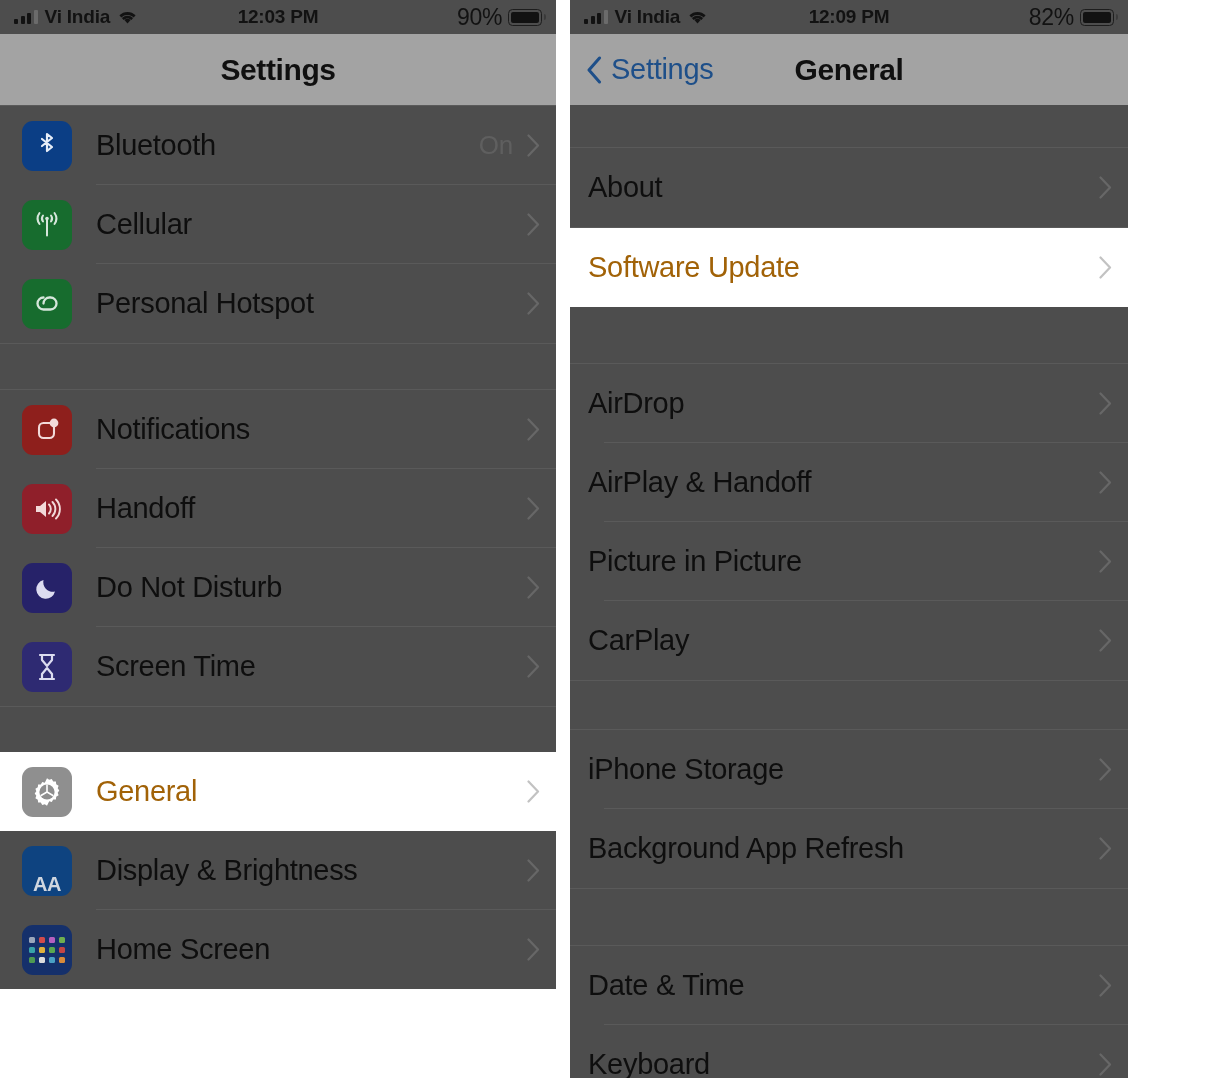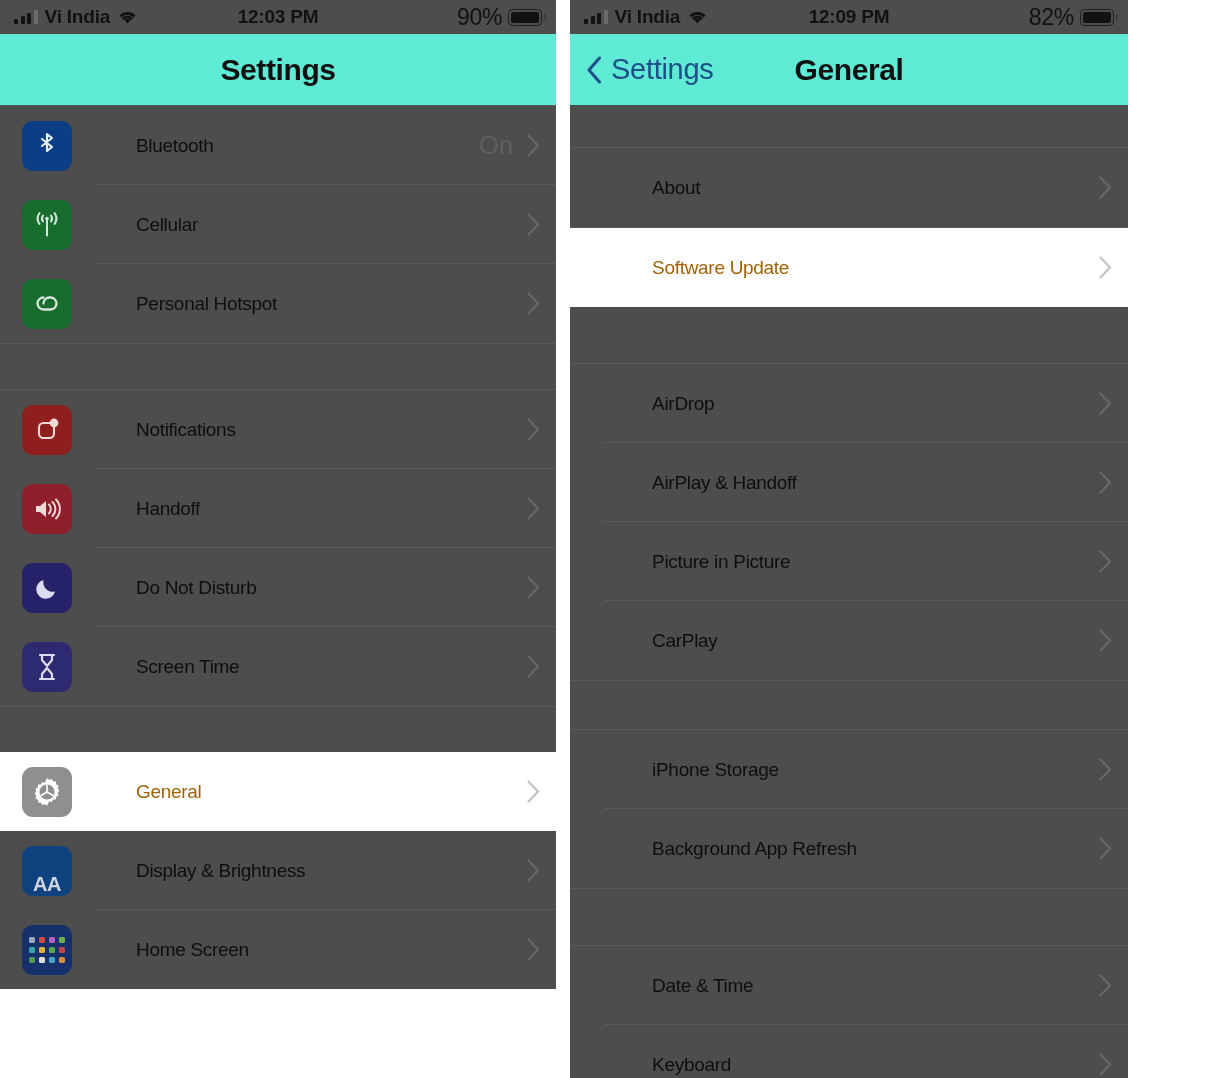--- a/index.html
+++ b/index.html
@@ -55,21 +55,21 @@
   }
   .batt .nub {
     position:absolute; right:-4px; top:5.5px;
     width:2.5px; height:6px; background:#3a3a3a; border-radius:0 2px 2px 0;
   }
 
   
   .navbar {
     position:relative; height:71px;
     display:flex; align-items:center;
-    background:#5eead4;
+    background:#a3a3a3;
     padding:0 16px;
   }
   .nav-title {
     position:absolute; left:0; right:0; text-align:center;
     font-size:30px; font-weight:700; color:#101010; letter-spacing:-0.4px;
     pointer-events:none;
   }
   .nav-back {
     position:relative; z-index:2;
     display:flex; align-items:center; gap:9px;
@@ -90,33 +90,32 @@
     height:79px;
     padding:0 16px 0 22px;
     background:#4d4d4d;
     cursor:pointer;
   }
   .row.highlight { background:#ffffff; }
   .row .sep {
     position:absolute; left:96px; right:0; bottom:0; height:1px;
     background:#5a5a5a;
   }
-  .row.plain { padding-left:42px; }
+  .row.plain { padding-left:18px; }
   .row.plain .sep { left:34px; }
 
   .ico {
     width:50px; height:50px; border-radius:11px;
     flex:0 0 50px; margin-right:24px;
     display:flex; align-items:center; justify-content:center;
     position:relative; overflow:hidden;
   }
   .label {
-    font-size:19px; color:#0e0e0e; letter-spacing:-0.3px;
+    font-size:29px; color:#0e0e0e; letter-spacing:-0.3px;
     white-space:nowrap;
-    margin-left:40px;
   }
   .row.highlight .label { color:#a16207; }
   .value {
     margin-left:auto; font-size:26px; color:#5f5f5f; letter-spacing:-0.2px;
   }
   .chev-r {
     margin-left:auto; width:13px; height:23px; flex:0 0 13px;
     opacity:.85;
   }
   .value + .chev-r { margin-left:14px; }

